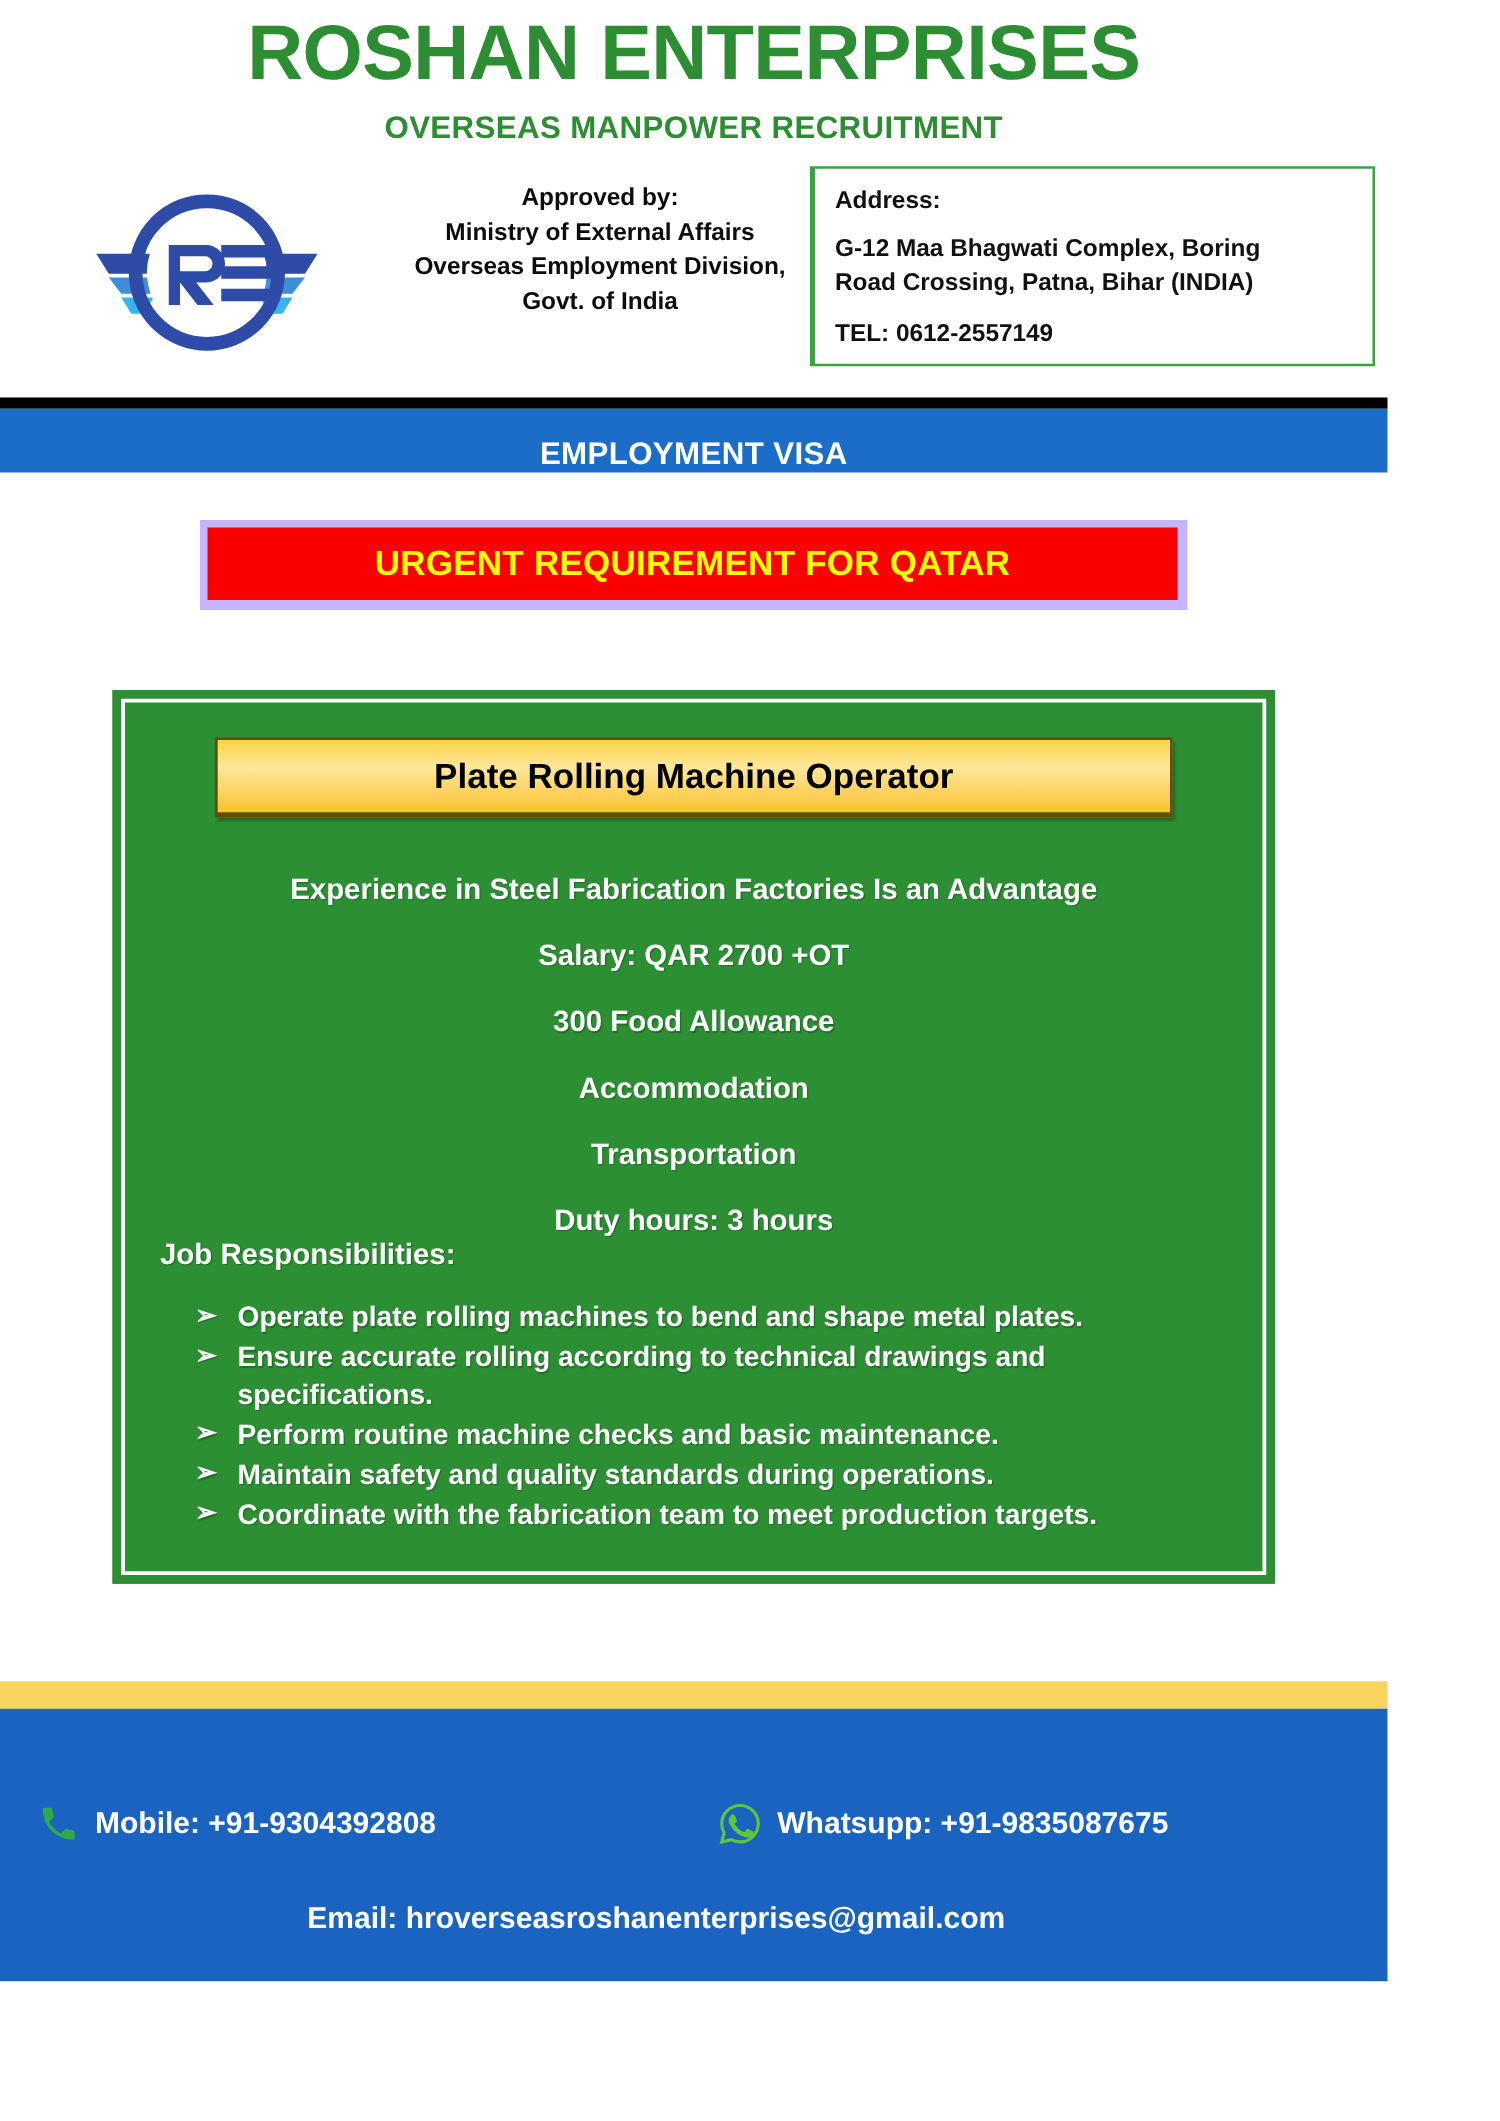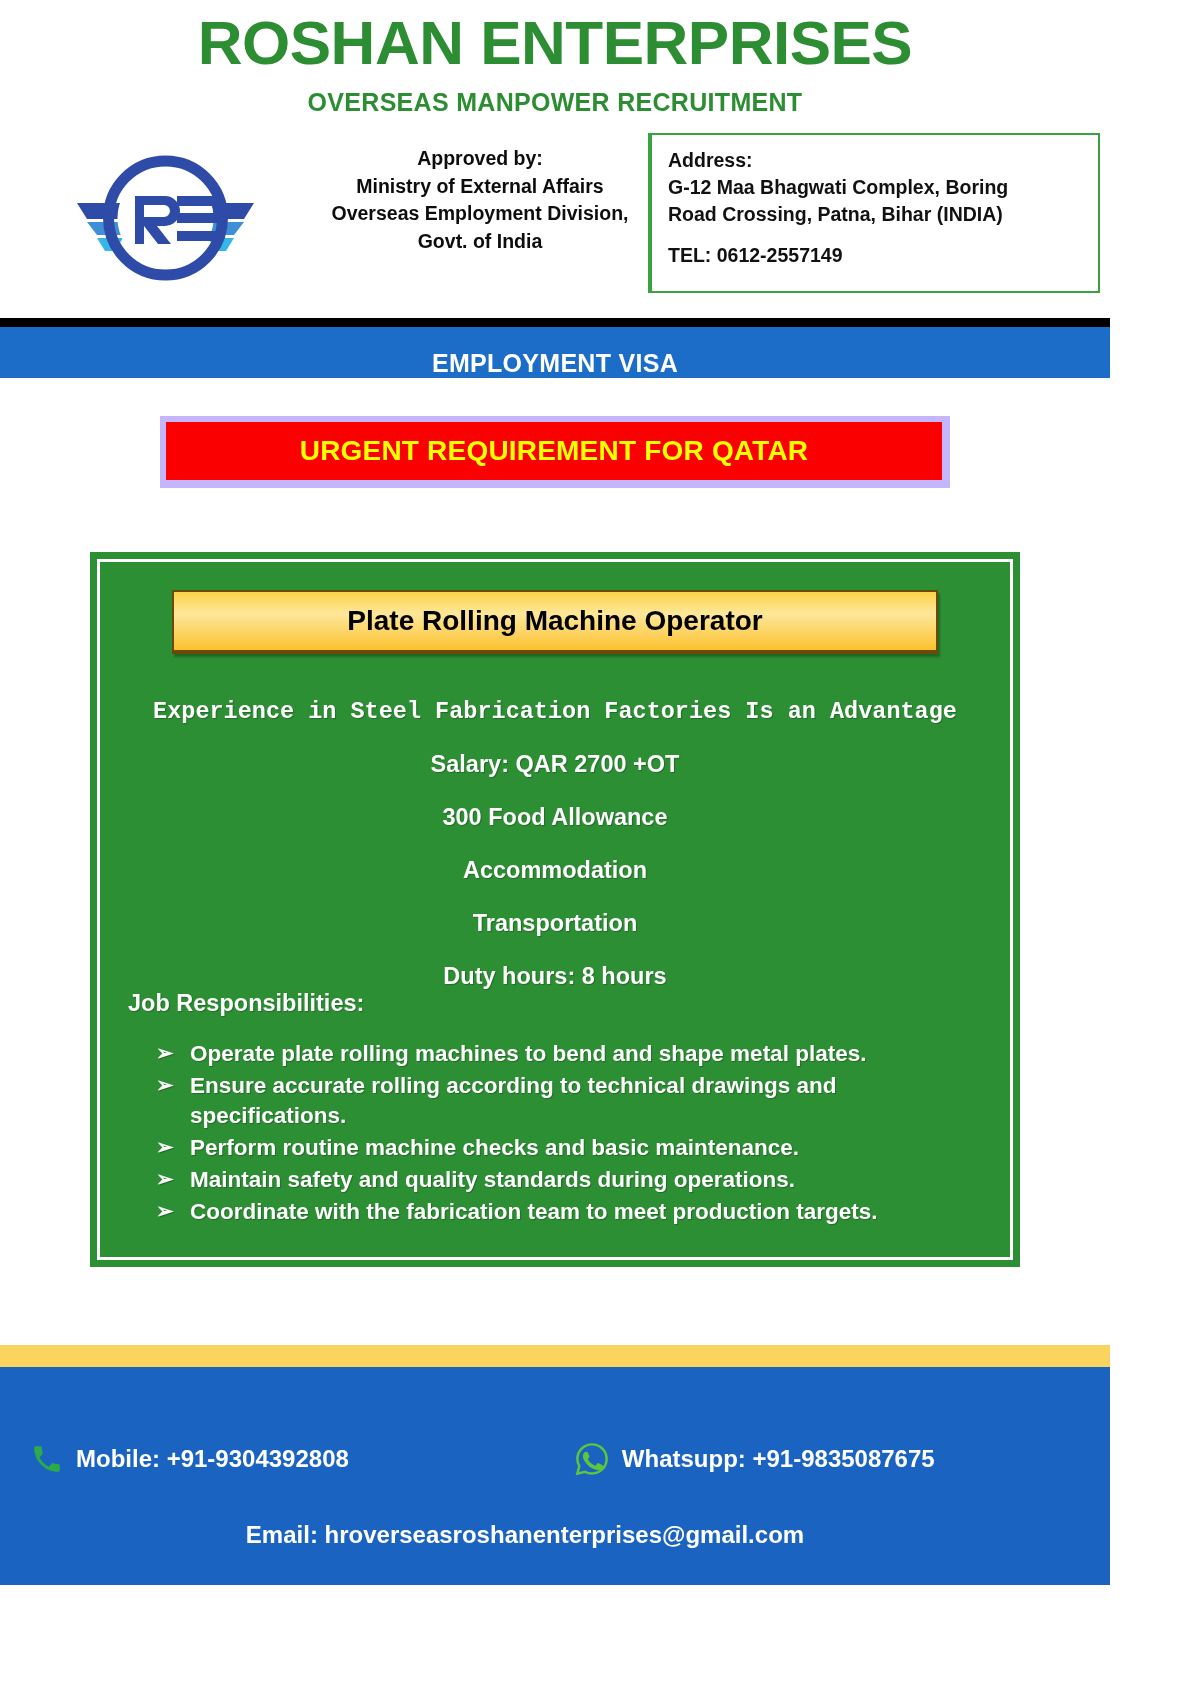--- a/index.html
+++ b/index.html
@@ -75,21 +75,21 @@
   .addr-label {
     font-weight: bold;
     font-size: 19.5px;
     color: #111;
   }
   .addr-body {
     font-weight: bold;
     font-size: 19.5px;
     color: #111;
     line-height: 1.38;
-    margin-top: 2px;
+    margin-top: 14px;
   }
   .addr-tel {
     font-weight: bold;
     font-size: 19.5px;
     color: #111;
     margin-top: 16px;
   }
 
   
   .logo {
@@ -178,21 +178,21 @@
   }
 
   .benefit {
     text-align: center;
     color: #ffffff;
     font-weight: bold;
     font-size: 23.5px;
     margin-top: 26px;
     text-shadow: 1px 1px 1px rgba(0,0,0,0.25);
   }
-  .benefit.first { margin-top: 44px; font-family: Liberation Mono, monospace; }
+  .benefit.first { margin-top: 44px; }
 
   .resp-heading {
     color: #ffffff;
     font-weight: bold;
     font-size: 23.5px;
     margin-left: 8px;
     text-shadow: 1px 1px 1px rgba(0,0,0,0.25);
   }
   .resp-list {
     margin: 22px 0 0 0;
@@ -327,21 +327,21 @@
         <div class="job-title">
           <span>Plate Rolling Machine Operator</span>
         </div>
       </div>
 
       <div class="benefit first">Experience in Steel Fabrication Factories Is an Advantage</div>
       <div class="benefit">Salary:  QAR 2700 +OT</div>
       <div class="benefit">300 Food Allowance</div>
       <div class="benefit">Accommodation</div>
       <div class="benefit">Transportation</div>
-      <div class="benefit">Duty hours: 8 hours</div>
+      <div class="benefit">Duty hours: 3 hours</div>
 
       <div class="resp-heading">Job Responsibilities:</div>
 
       <ul class="resp-list">
         <li>
           <span class="arrow-marker">➢</span>
           <span class="resp-text">Operate plate rolling machines to bend and shape metal plates.</span>
         </li>
         <li>
           <span class="arrow-marker">➢</span>

